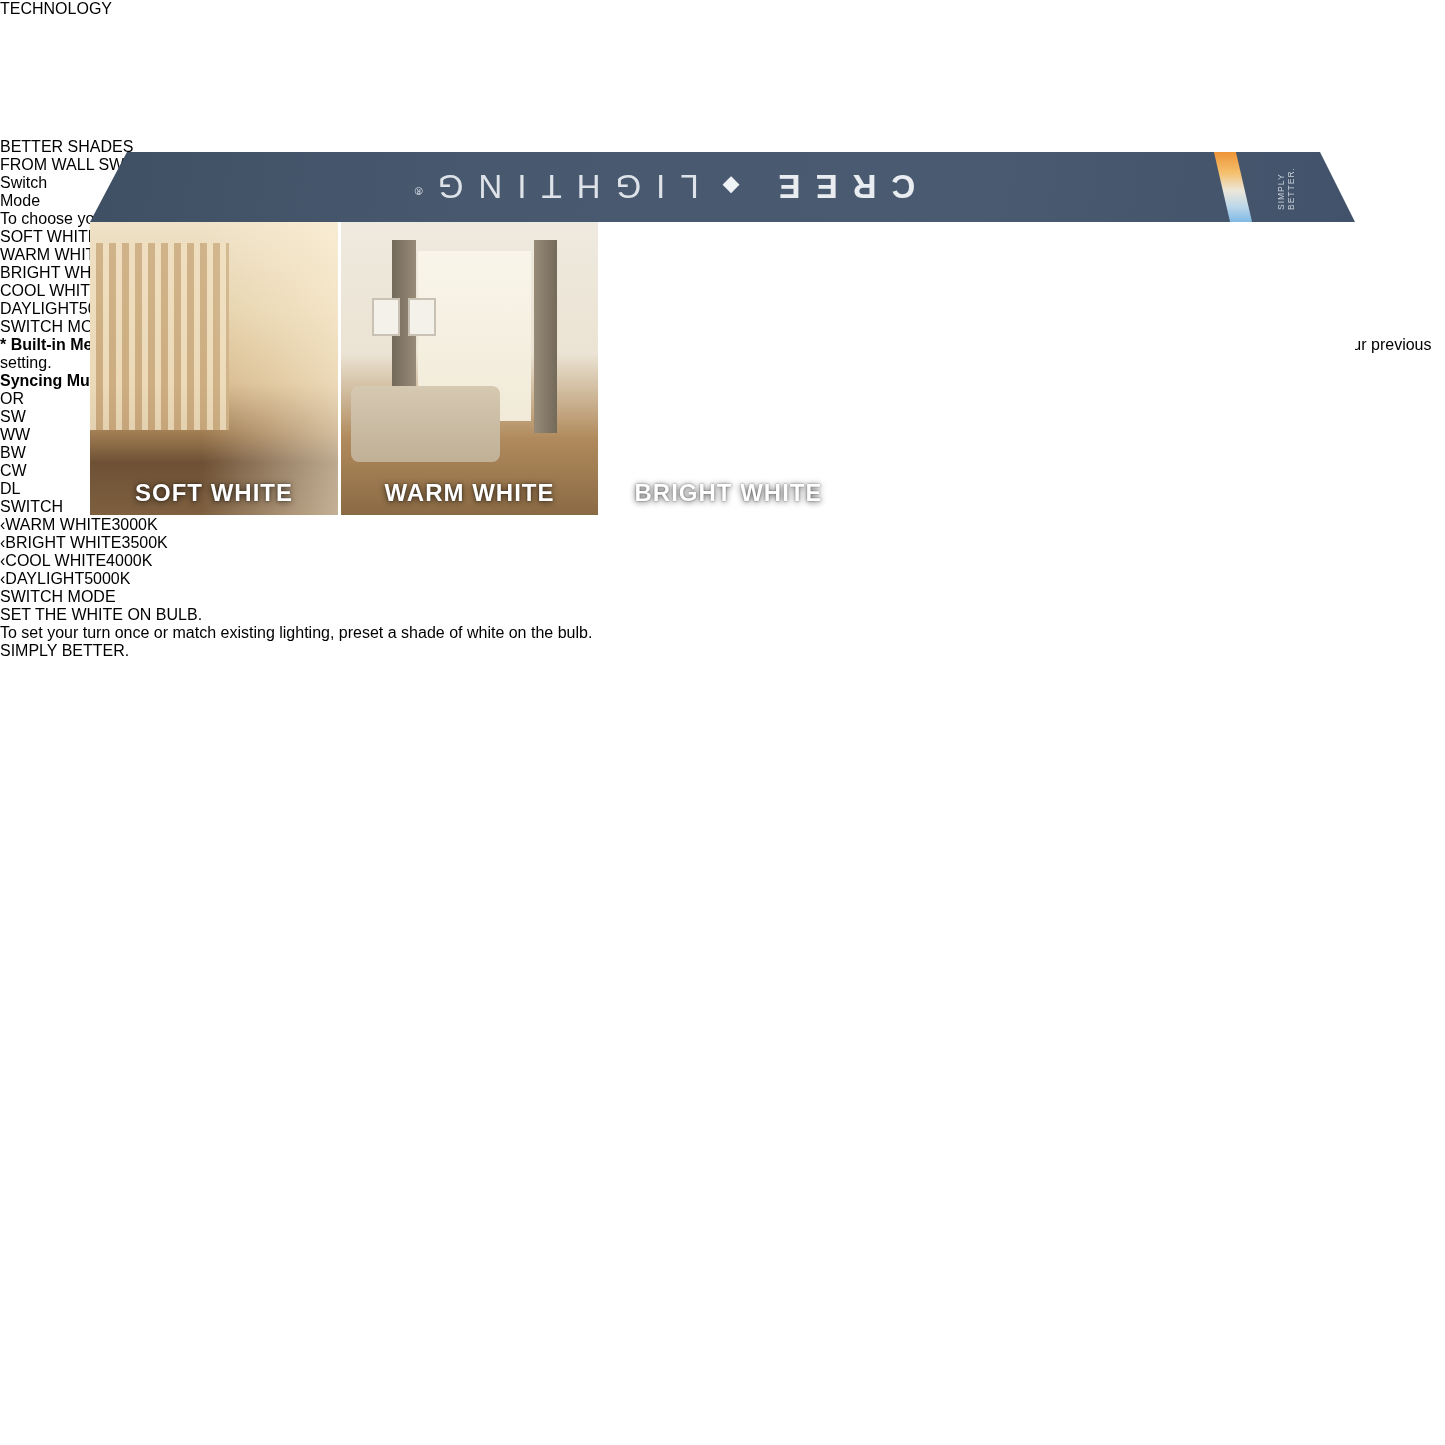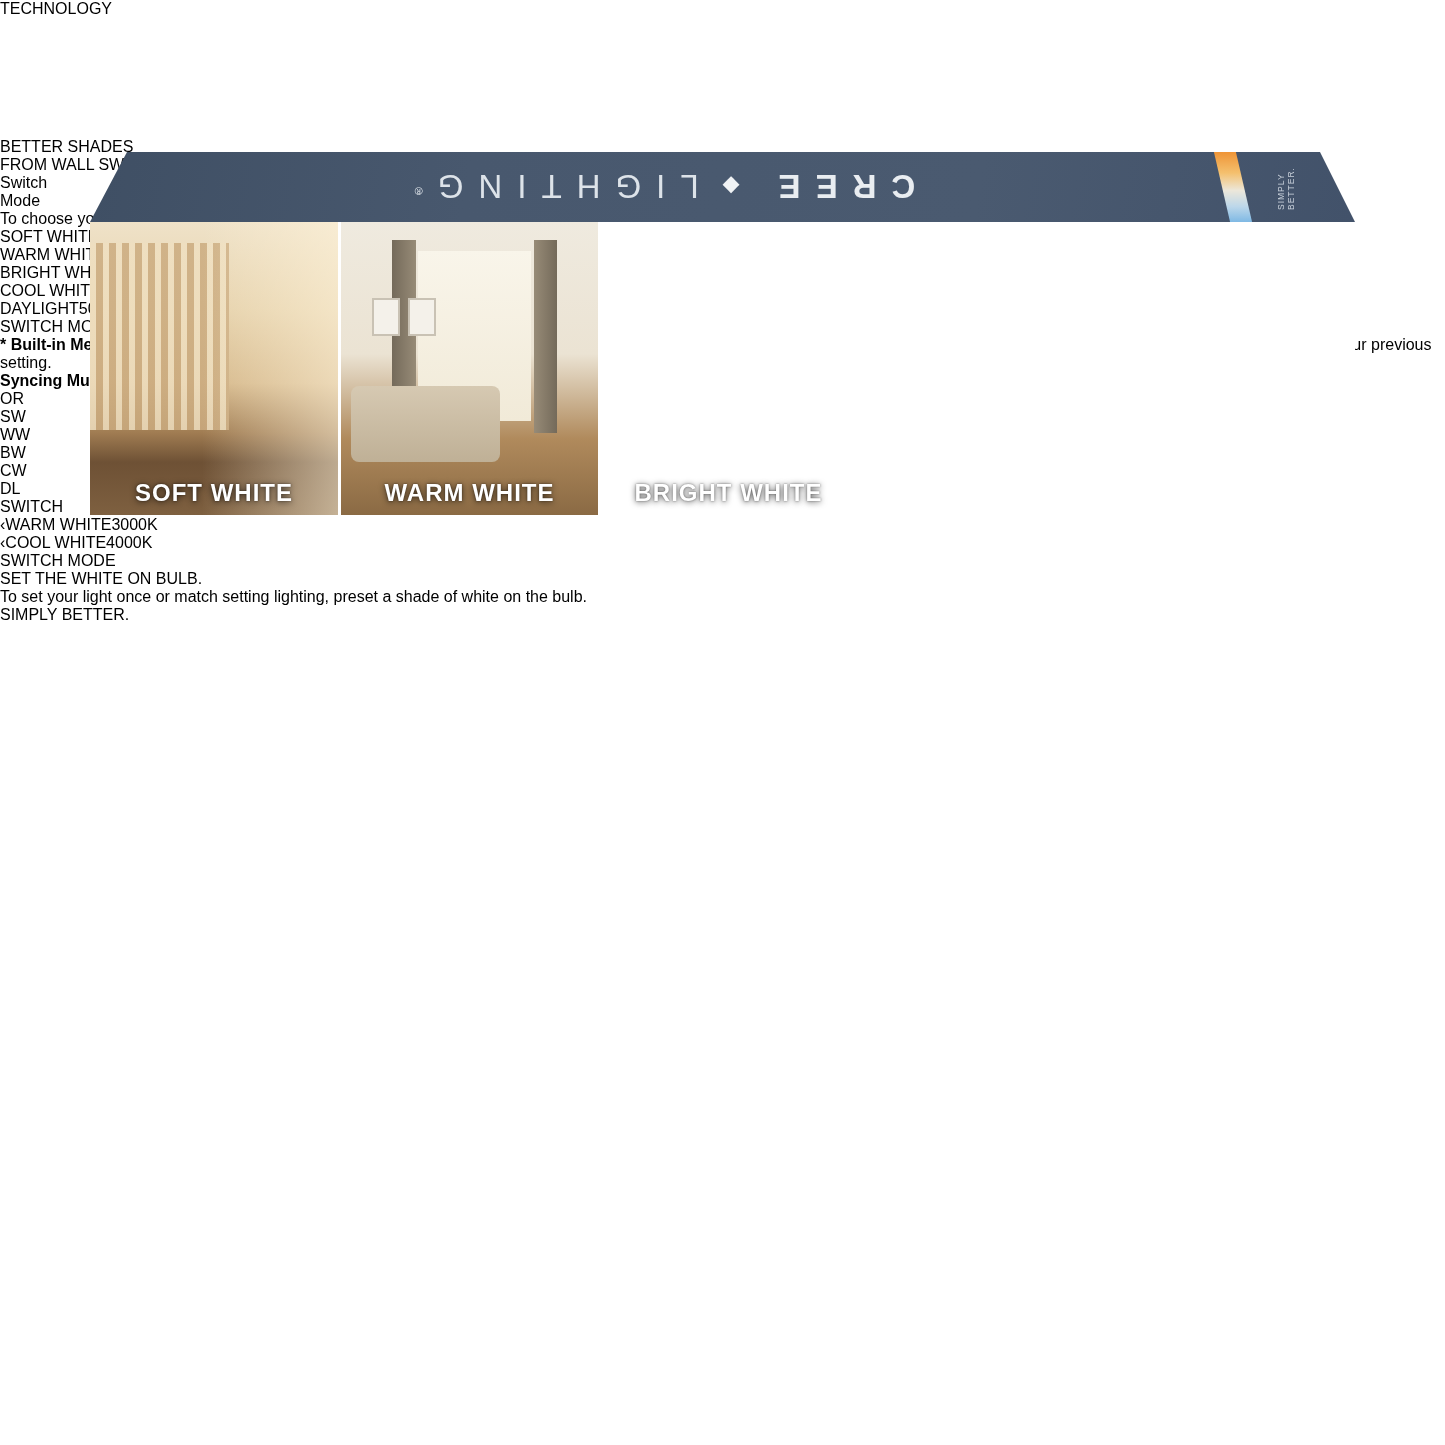--- a/index.html
+++ b/index.html
@@ -265,22 +265,24 @@
     <div class="legend">
       <div class="lrow"><span class="dot" style="background:#ee7e23"></span><span class="ab">SW</span></div>
       <div class="lrow"><span class="dot" style="background:#f6ca41"></span><span class="ab">WW</span></div>
       <div class="lrow"><span class="dot" style="background:#dcdcda"></span><span class="ab">BW</span></div>
       <div class="lrow"><span class="dot" style="background:#b5dcec"></span><span class="ab">CW</span></div>
       <div class="lrow"><span class="dot" style="background:#4496e0"></span><span class="ab">DL</span></div>
       <div class="lrow"><span class="dot" style="background:#14253e"></span><span class="ab">SWITCH</span></div>
     </div>
     <div class="bars">
       <div class="bar b2"><span class="chev">‹</span><span class="nm">WARM WHITE</span><span class="kv">3000K</span></div>
+      <div class="bar b3"><span class="chev">‹</span><span class="nm">BRIGHT WHITE</span><span class="kv">3500K</span></div>
       <div class="bar b4"><span class="chev">‹</span><span class="nm">COOL WHITE</span><span class="kv">4000K</span></div>
+      <div class="bar b5"><span class="chev">‹</span><span class="nm">DAYLIGHT</span><span class="kv">5000K</span></div>
     </div>
     <div class="sm-gray">SWITCH MODE</div>
     <div class="set-heading">SET THE WHITE ON BULB.</div>
-    <div class="set-body">To set your light once or match setting lighting, preset a shade of white on the bulb.</div>
+    <div class="set-body">To set your turn once or match existing lighting, preset a shade of white on the bulb.</div>
   </div>
 
   <div class="footer">SIMPLY BETTER.</div>
 
 </div>
 
 </body></html>

